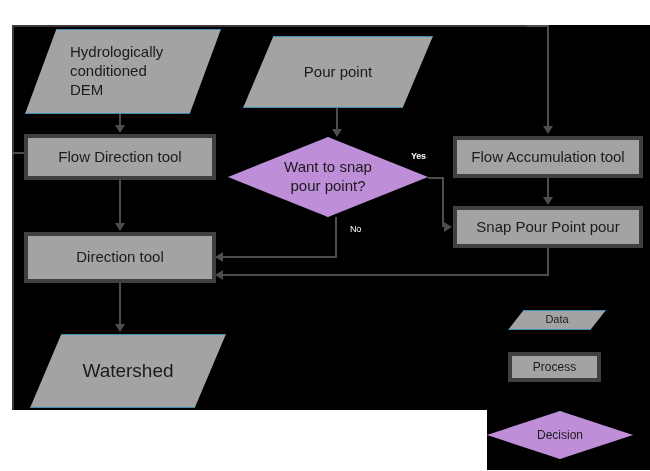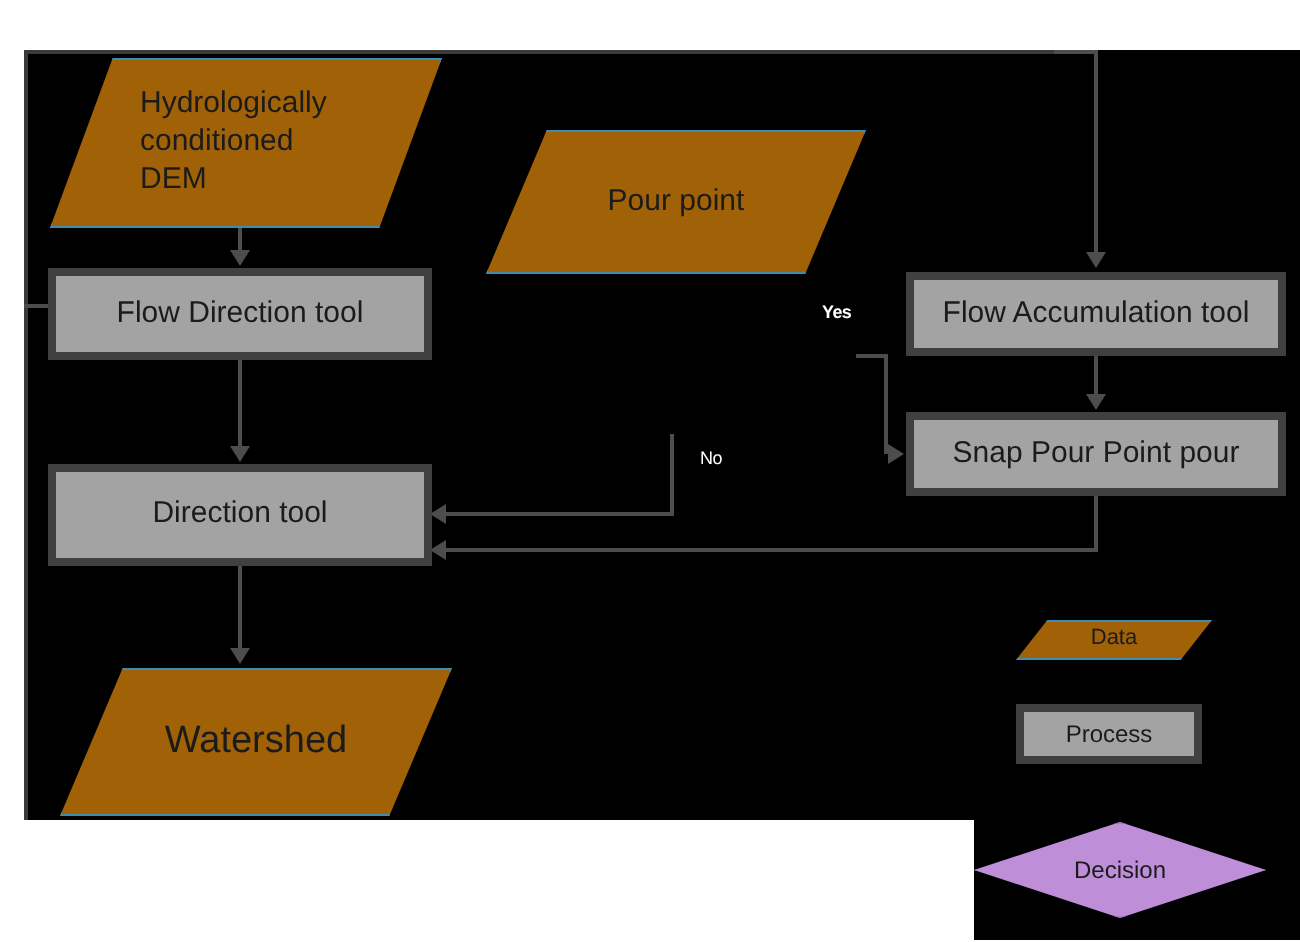--- a/index.html
+++ b/index.html
@@ -15,31 +15,31 @@
   #panel-right{left:549px;top:25px;width:101px;height:383px;}
   #panel-decision{left:487px;top:408px;width:163px;height:62px;}
 
   
   .node{position:absolute;box-sizing:border-box;
         display:flex;align-items:center;justify-content:center;
         color:#1b1b1b;text-align:center;line-height:1.25;}
 
   .proc{background:#a3a3a3;border:4px solid #404040;font-size:15px;}
 
-  .data{background:#a16207;border:1px solid #3d8cb3;
+  .data{background:#a3a3a3;border:1px solid #3d8cb3;
         clip-path:polygon(16% 0,100% 0,84% 100%,0 100%);}
 
   .dec{background:#BE8ED8;border:1px solid #a378be;
        clip-path:polygon(50% 0,100% 50%,50% 100%,0 50%);font-size:15px;}
 
   
   #n-dem{left:25px;top:29px;width:196px;height:85px;font-size:15px;
          justify-content:flex-start;padding-left:44px;text-align:left;}
   #n-dem .txt{display:block;}
-  #n-pour{left:243px;top:36px;width:190px;height:72px;font-size:15px;margin-top:29px;}
+  #n-pour{left:243px;top:36px;width:190px;height:72px;font-size:15px;}
   #n-fd{left:24px;top:134px;width:192px;height:46px;}
   #n-ws-tool{left:24px;top:232px;width:192px;height:51px;}
   #n-watershed{left:30px;top:334px;width:196px;height:74px;font-size:19px;}
   #n-fa{left:453px;top:136px;width:190px;height:42px;}
   #n-snap{left:453px;top:206px;width:190px;height:42px;}
   #n-diamond{left:228px;top:137px;width:200px;height:80px;}
 
   
   #lg-data{left:508px;top:310px;width:98px;height:20px;font-size:11px;}
   #lg-proc{left:508px;top:352px;width:93px;height:30px;font-size:12px;}
@@ -130,20 +130,26 @@
   </div>
 
   <div class="node proc" id="n-ws-tool">
     <span>Direction tool</span>
   </div>
 
   <div class="node data" id="n-watershed">
     <span>Watershed</span>
   </div>
 
+  <div class="node dec" id="n-diamond">
+    <div>
+      <span class="txt">Want to snap</span><br>
+      <span class="txt">pour point?</span>
+    </div>
+  </div>
 
   <div class="node data" id="lg-data">
     <span>Data</span>
   </div>
   <div class="node proc" id="lg-proc">
     <span>Process</span>
   </div>
   <div class="node dec" id="lg-dec">
     <span>Decision</span>
   </div>

